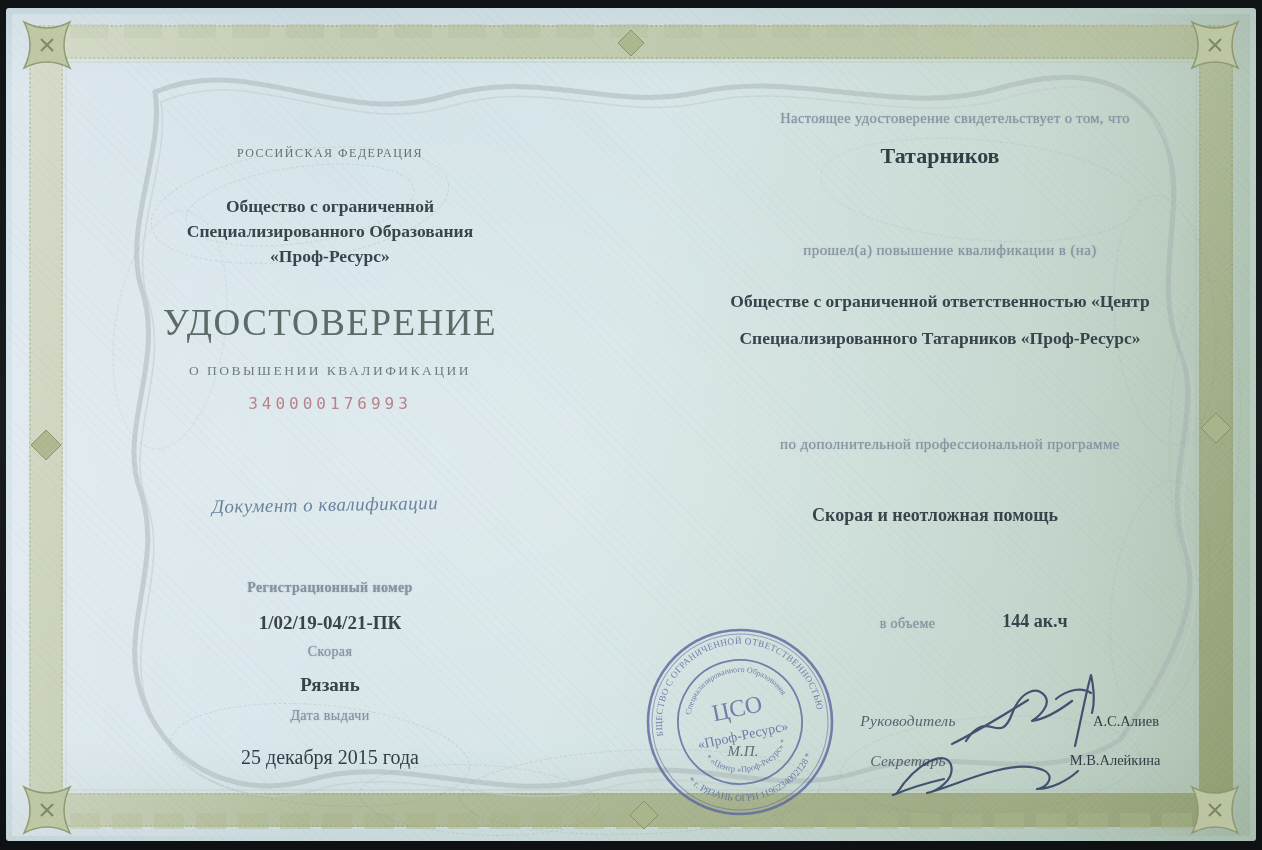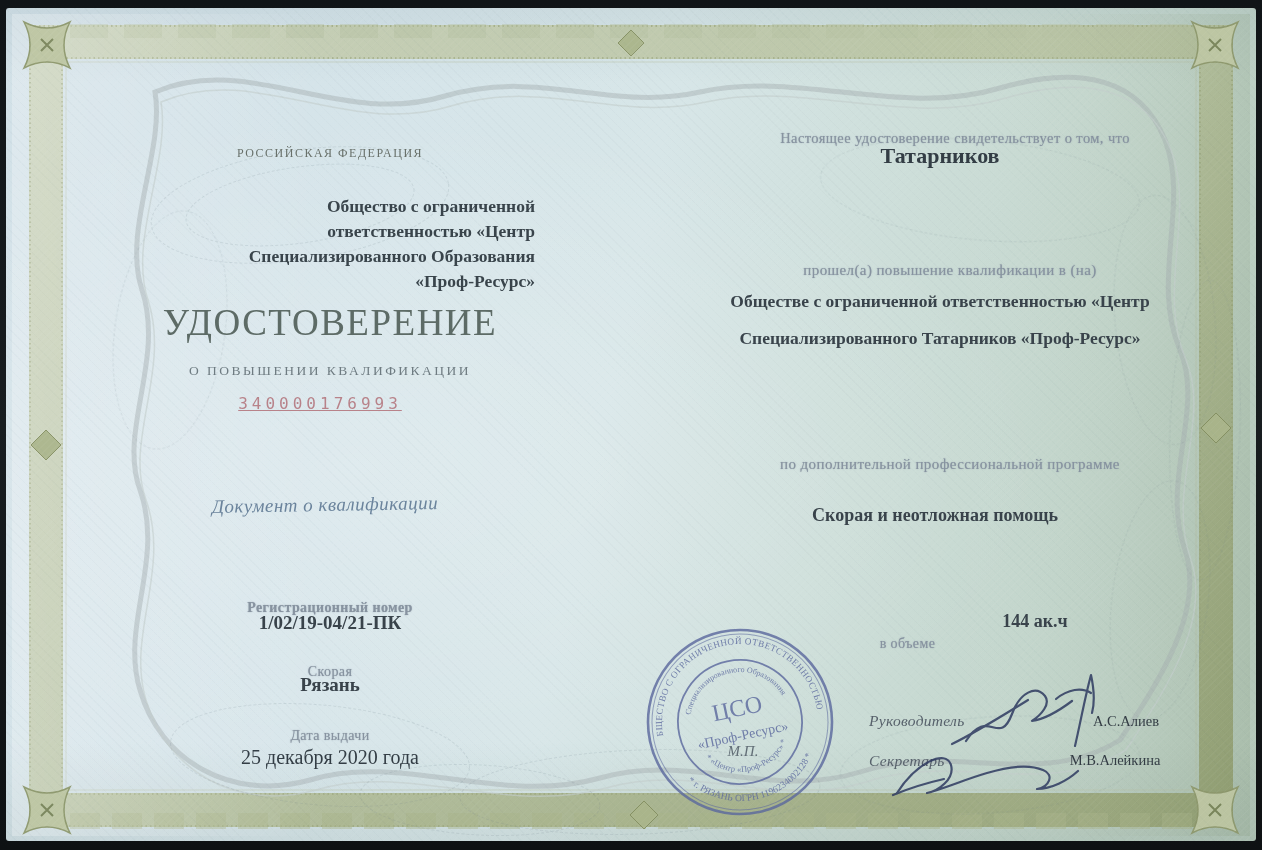--- a/index.html
+++ b/index.html
@@ -10,30 +10,30 @@
     background:
       radial-gradient(ellipse at 28% 55%, rgba(255,255,255,.22), transparent 55%),
       linear-gradient(180deg, rgba(130,150,160,.14) 0%, transparent 9%, transparent 88%, rgba(100,120,110,.12) 100%),
       linear-gradient(102deg,#d2e1e8 0%,#d6e5ea 30%,#d7e6e8 48%,#cdded9 66%,#c2d5cb 82%,#b2c6b8 100%);}
   .texture{position:absolute;left:6px;top:8px;right:6px;bottom:9px;pointer-events:none;opacity:.7;
     background:
       repeating-linear-gradient(135deg, rgba(255,255,255,.05) 0 1px, transparent 1px 5px),
       repeating-linear-gradient(45deg, rgba(90,120,130,.04) 0 1px, transparent 1px 7px);}
   svg.layer{position:absolute;left:0;top:0;pointer-events:none;}
   .t{position:absolute;text-align:center;white-space:nowrap;}
-  .faded{color:#8793a0;text-shadow:0 0 1.2px rgba(135,147,160,.85);letter-spacing:.4px;margin-top:20px;}
+  .faded{color:#8793a0;text-shadow:0 0 1.2px rgba(135,147,160,.85);letter-spacing:.4px;}
   .ink{color:#39434b;}
   .sb{font-weight:600;}
   .it{font-style:italic;}
-  .left-al{text-align:left;padding-left:36px;}
+  .left-al{text-align:center;}
   #country{left:140px;top:146px;width:380px;font-size:12px;letter-spacing:1.5px;color:#68706a;}
-  #org-left{left:125px;top:194px;width:410px;font-size:17.5px;line-height:25px;font-weight:600;color:#39444b;text-align:right;position:absolute;}
+  #org-left{left:125px;top:194px;width:410px;font-size:17.5px;line-height:25px;font-weight:600;color:#39444b;text-align:center;position:absolute;}
   #title{left:110px;top:301px;width:440px;font-size:37px;letter-spacing:1.5px;color:#5d6b66;}
   #subtitle{left:140px;top:363px;width:380px;font-size:13.5px;letter-spacing:2.5px;color:#6e7b81;}
-  #formnum{left:130px;top:394px;width:380px;font-family:"DejaVu Sans Mono",monospace;font-size:16px;letter-spacing:4px;color:#b3747c;opacity:.88;text-decoration:underline;}
+  #formnum{left:140px;top:394px;width:380px;font-family:"DejaVu Sans Mono",monospace;font-size:16px;letter-spacing:4px;color:#b3747c;opacity:.88;}
   #dockind{left:135px;top:494px;width:380px;font-size:19px;color:#5e7893;transform:rotate(-1deg);opacity:.9;letter-spacing:.5px;}
   #reglabel{left:140px;top:580px;width:380px;font-size:14px;font-weight:bold;}
   #regnum{left:140px;top:612px;width:380px;font-size:19px;}
   #citylabel{left:140px;top:644px;width:380px;font-size:14px;}
   #city{left:140px;top:674px;width:380px;font-size:19px;}
   #datelabel{left:140px;top:708px;width:380px;font-size:14px;}
   #date{left:140px;top:746px;width:380px;font-size:20px;color:#333d45;}
   #statement{left:715px;top:110px;width:480px;font-size:14.5px;}
   #surname{left:730px;top:143px;width:420px;font-size:22px;color:#333d45;}
   #namepat{left:730px;top:174px;width:420px;font-size:22px;color:#333d45;}
@@ -121,34 +121,33 @@
       <path d="M 46,430 L 61,445 L 46,460 L 31,445 Z"></path>
       <path d="M 1216,413 L 1231,428 L 1216,443 L 1201,428 Z"></path>
     </g>
   </svg>
 
   <div class="texture"></div>
 
   <div class="t" id="country">РОССИЙСКАЯ ФЕДЕРАЦИЯ</div>
   <div id="org-left">
     <div>Общество с ограниченной</div>
-    <div>ответственностью «Центр</div>
     <div>Специализированного Образования</div>
     <div>«Проф-Ресурс»</div>
   </div>
   <div class="t" id="title">УДОСТОВЕРЕНИЕ</div>
   <div class="t" id="subtitle">О ПОВЫШЕНИИ КВАЛИФИКАЦИИ</div>
   <div class="t" id="formnum">340000176993</div>
   <div class="t it" id="dockind">Документ о квалификации</div>
   <div class="t faded" id="reglabel">Регистрационный номер</div>
   <div class="t ink sb" id="regnum">1/02/19-04/21-ПК</div>
   <div class="t faded" id="citylabel">Скорая</div>
   <div class="t ink sb" id="city">Рязань</div>
   <div class="t faded" id="datelabel">Дата выдачи</div>
-  <div class="t" id="date">25 декабря 2020 года</div>
+  <div class="t" id="date">25 декабря 2015 года</div>
 
   <div class="t faded" id="statement">Настоящее удостоверение свидетельствует о том, что</div>
   <div class="t sb" id="surname">Татарников</div>
   <div class="t faded" id="trainlabel">прошел(а) повышение квалификации в (на)</div>
   <div class="t ink sb" id="orgr1">Обществе с ограниченной ответственностью «Центр</div>
   <div class="t ink sb" id="orgr2">Специализированного Татарников «Проф-Ресурс»</div>
   <div class="t faded" id="proglabel">по дополнительной профессиональной программе</div>
   <div class="t ink sb" id="progname">Скорая и неотложная помощь</div>
   <div class="t faded" id="vollabel">в объеме</div>
   <div class="t ink sb" id="volvalue">144 ак.ч</div>

